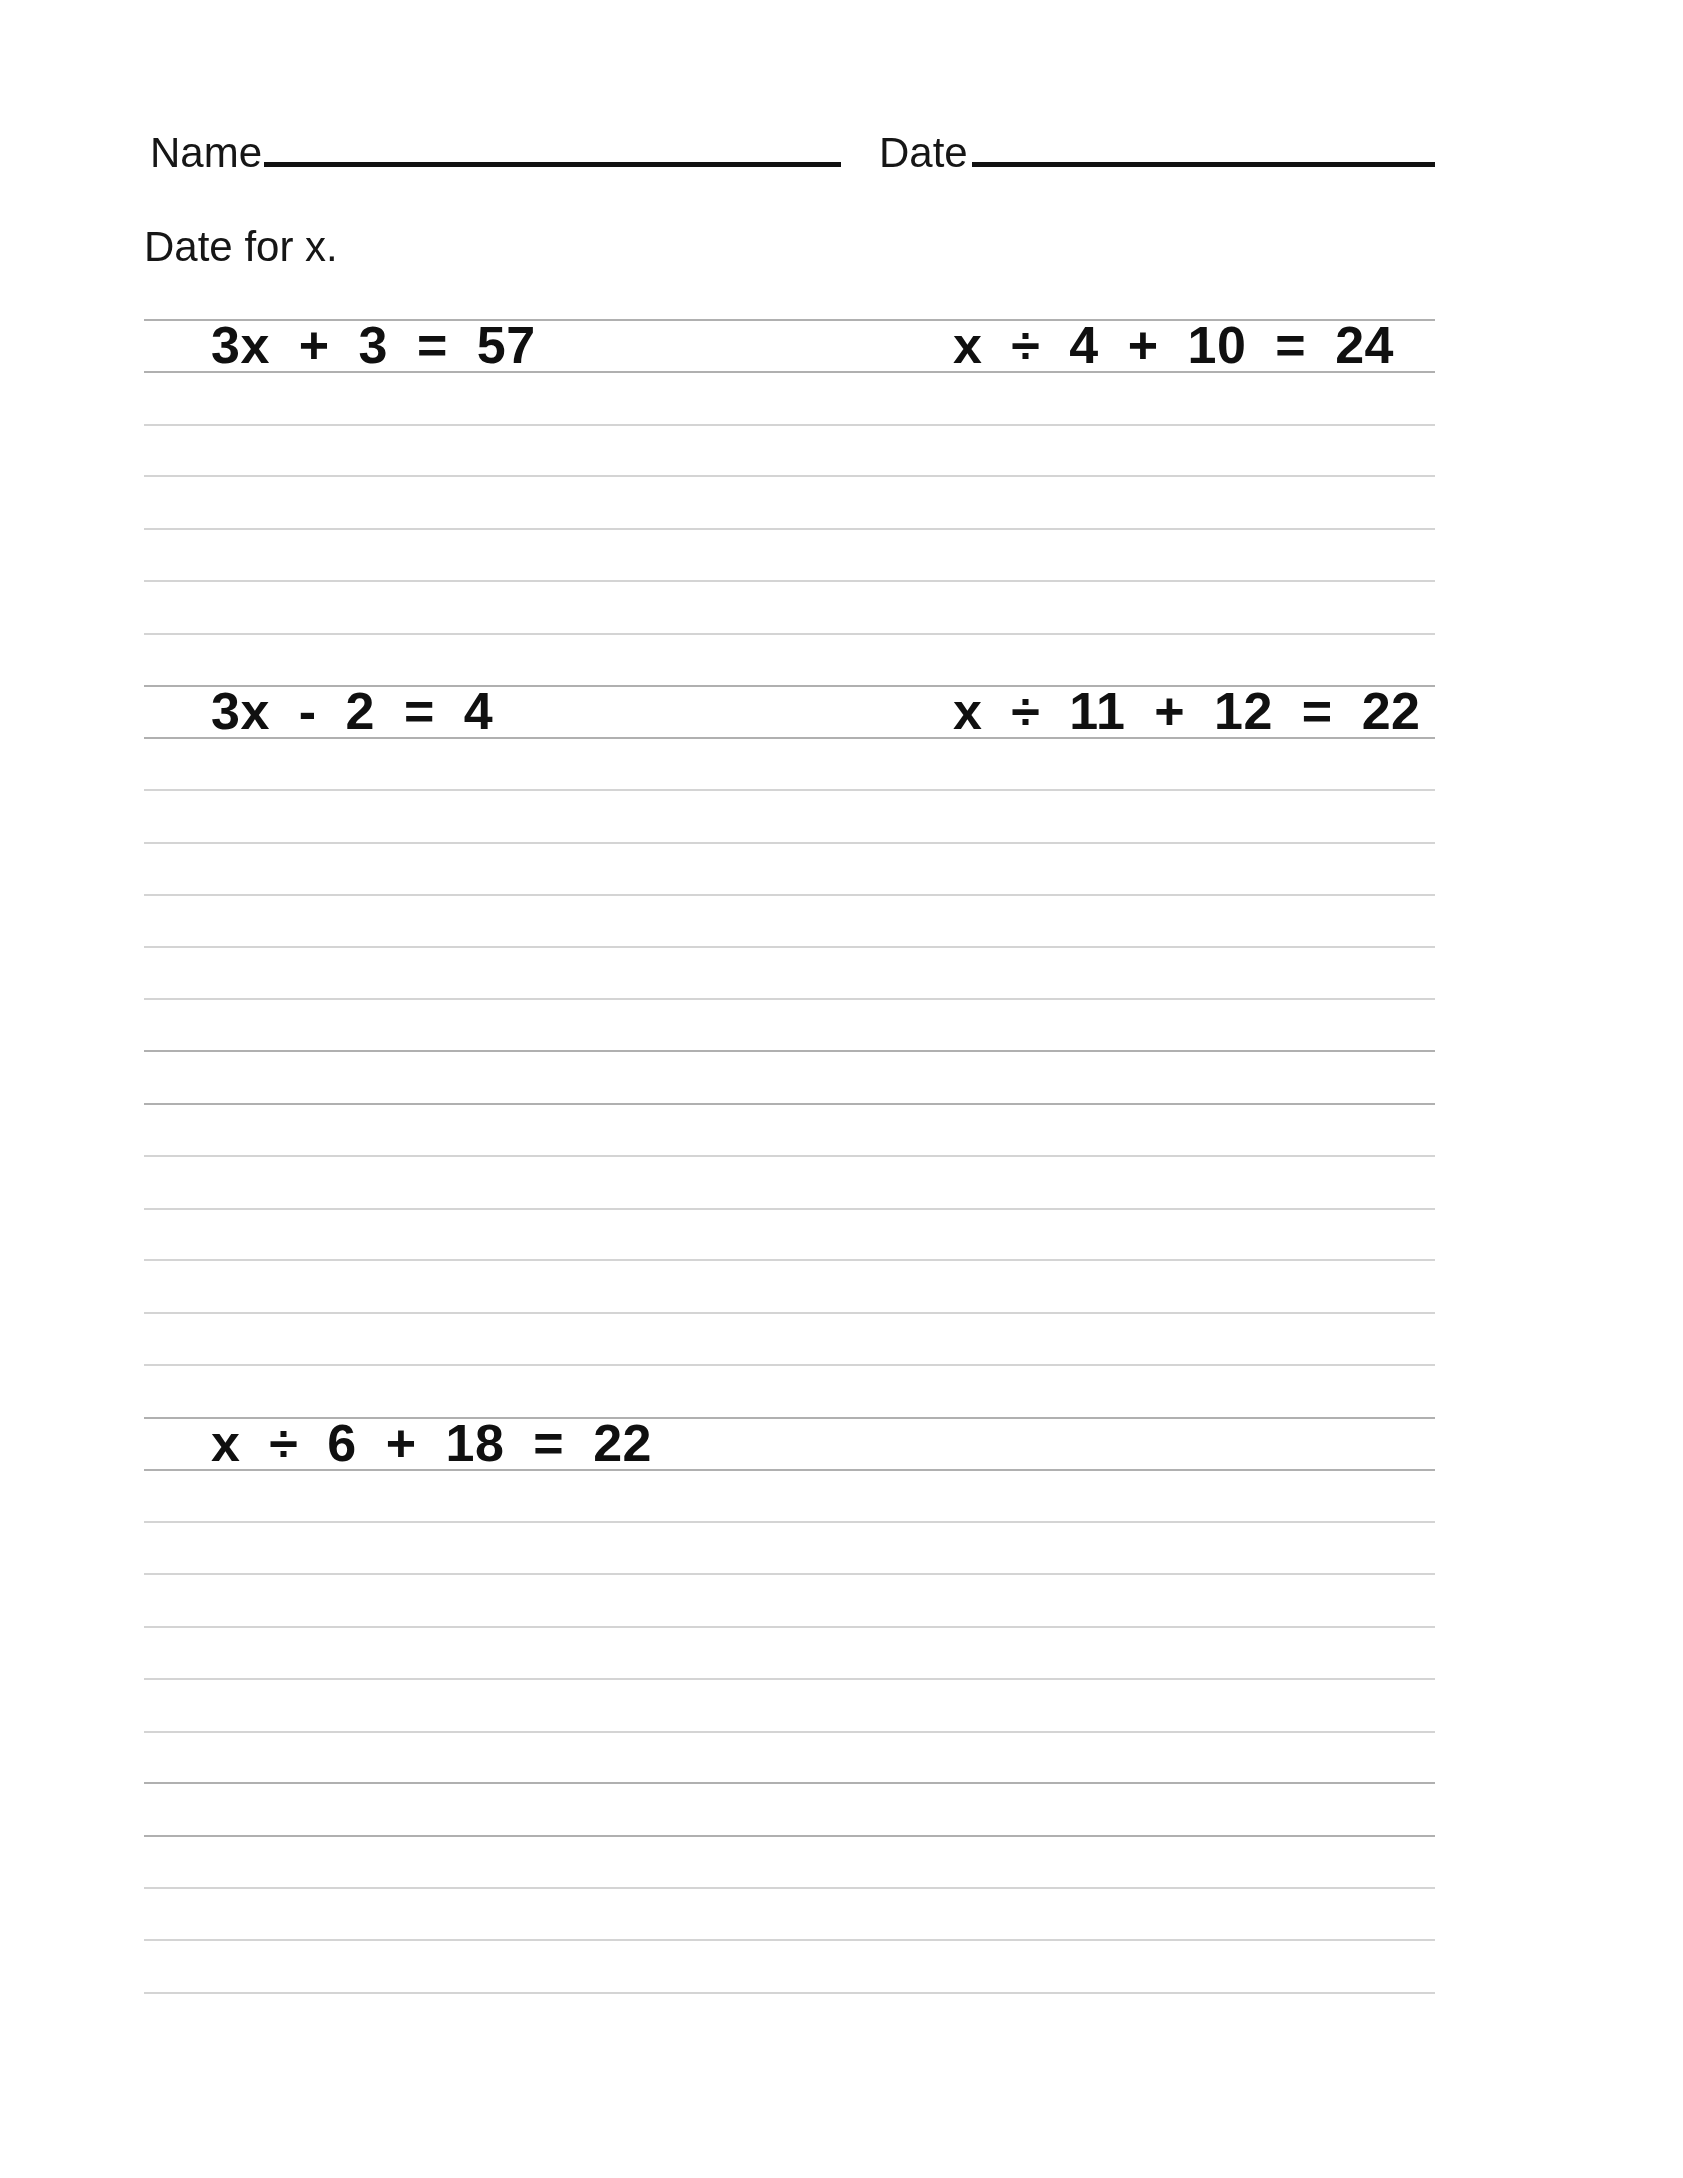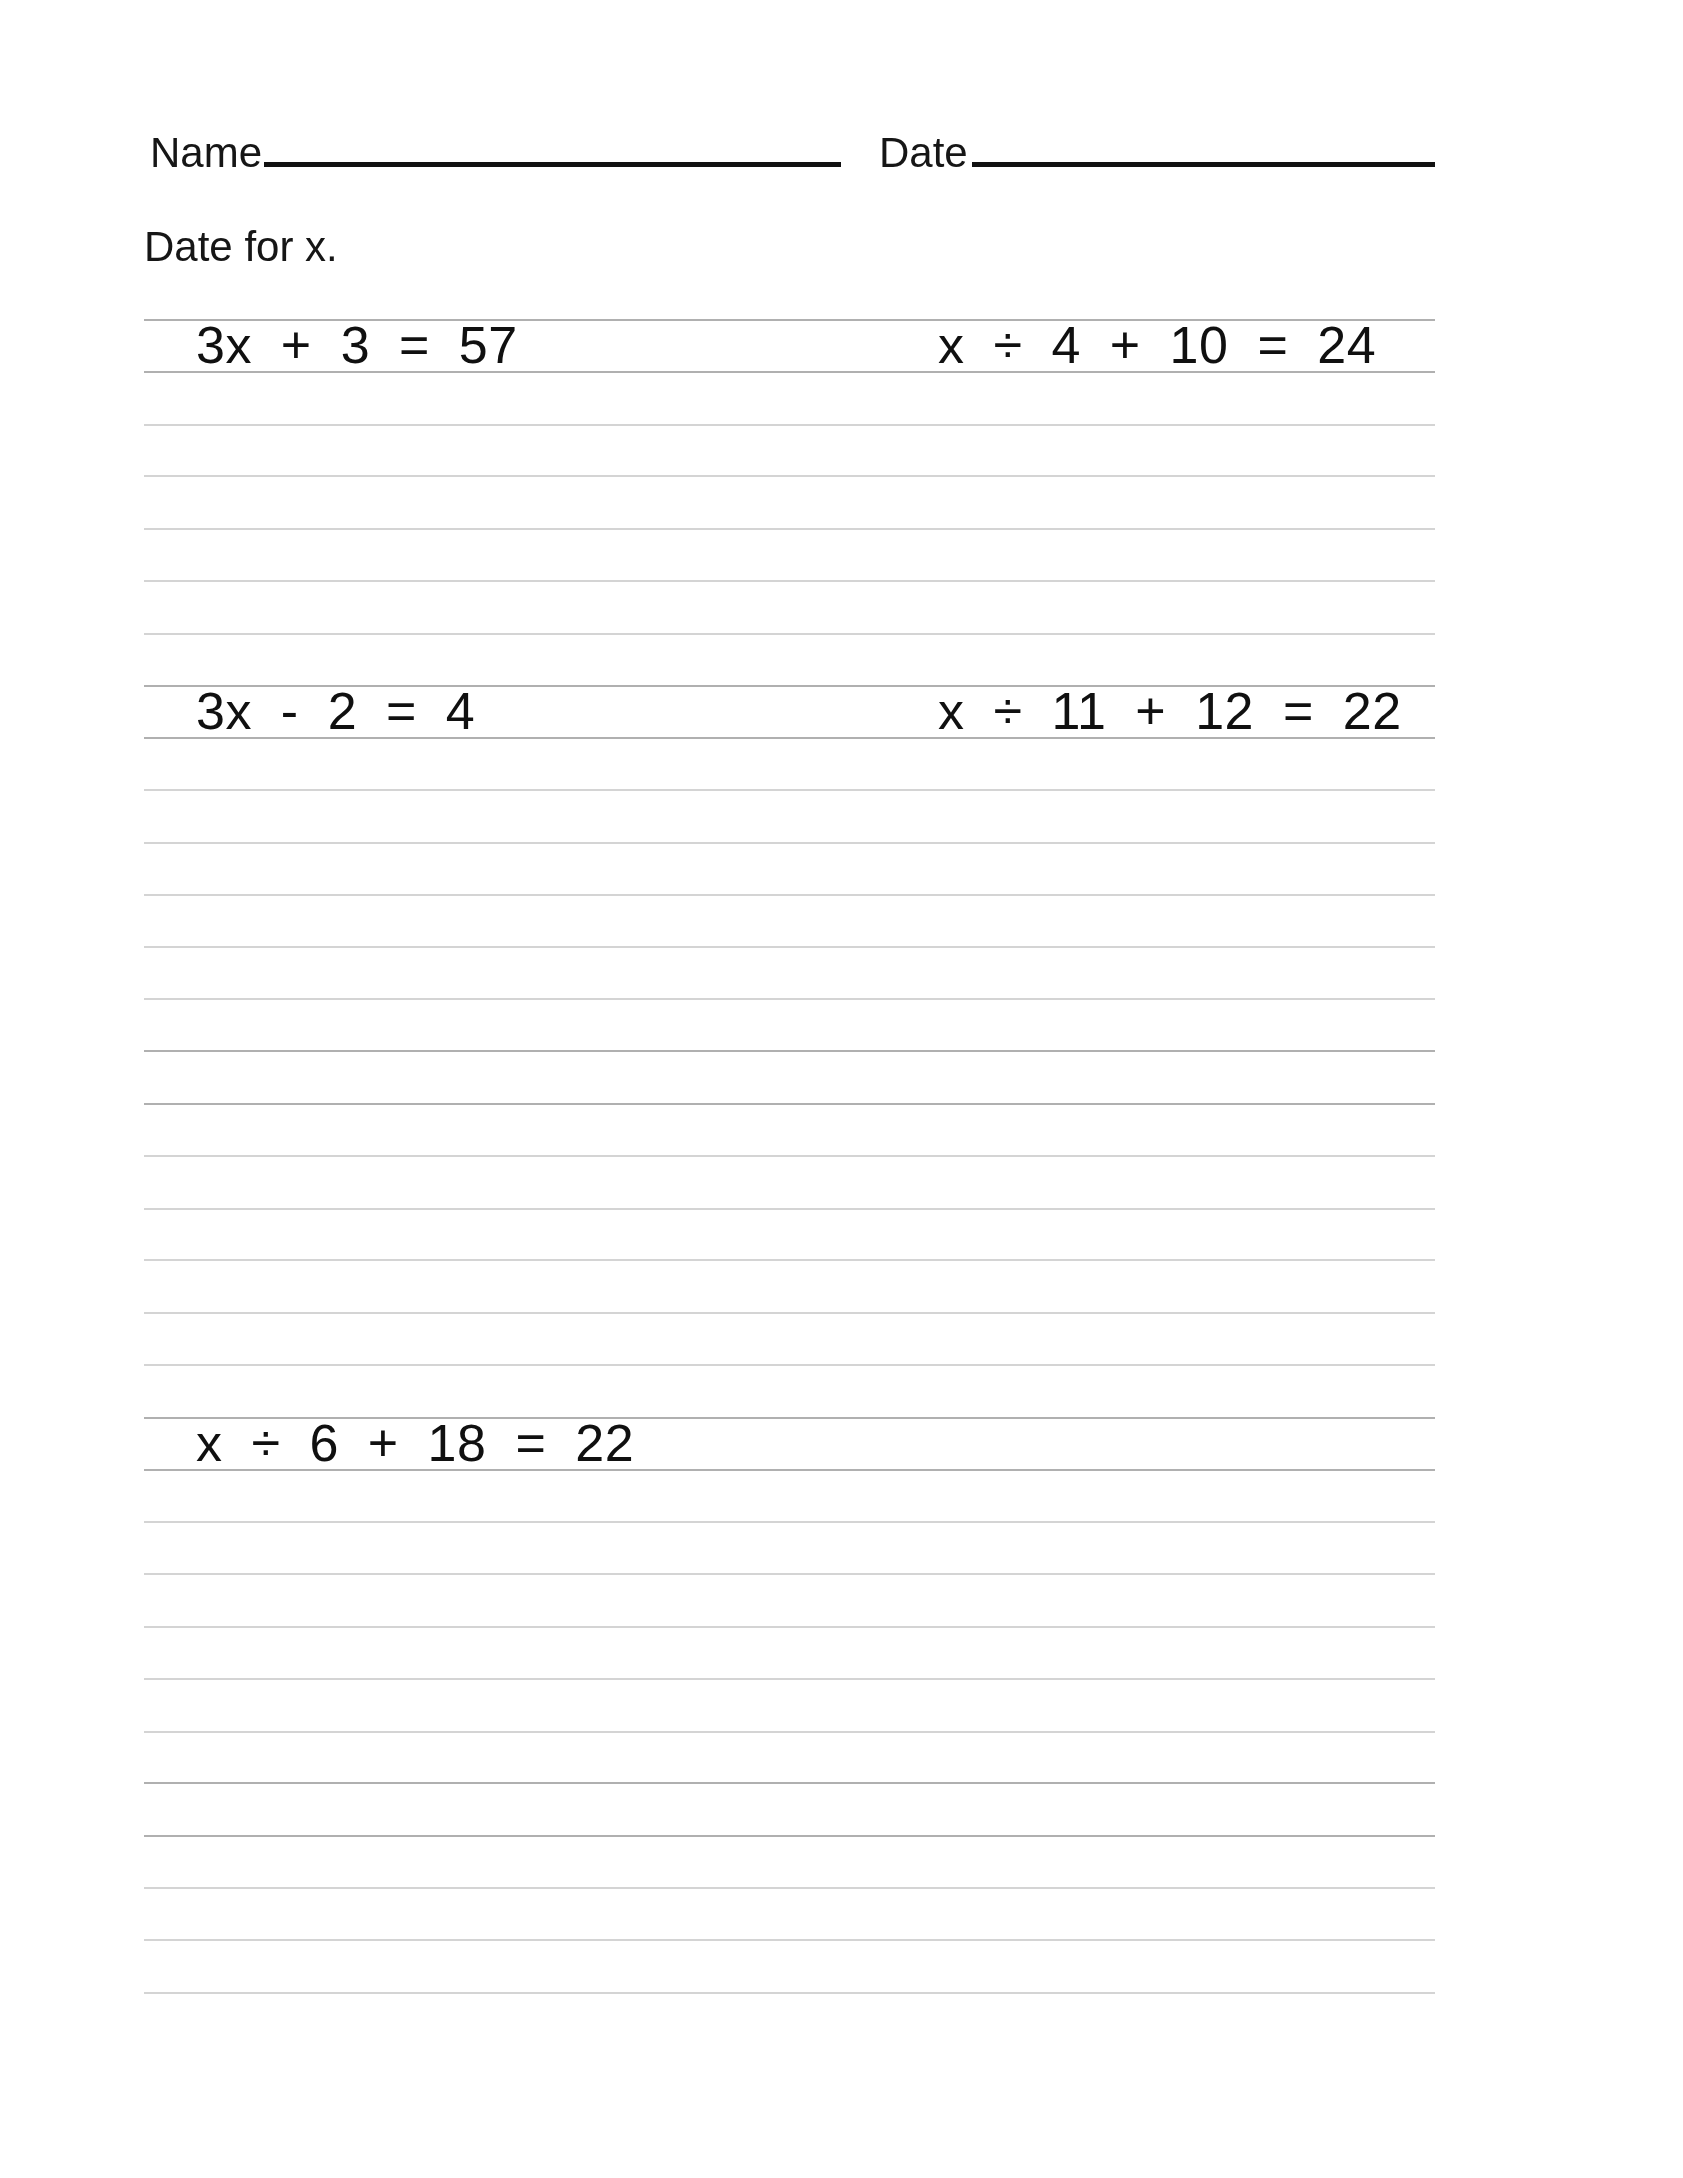--- a/index.html
+++ b/index.html
@@ -51,25 +51,26 @@
     position: absolute;
     left: 0;
     width: 1683px;
     height: 51px;
   }
   .equation {
     position: absolute;
     top: 0;
     font-size: 52px;
     line-height: 51px;
-    font-weight: 400;
+    font-weight: 700;
     color: #101010;
     white-space: nowrap;
     word-spacing: 14px;
     letter-spacing: 0.5px;
+    margin-left: 15px;
   }
   .equation.left-col  { left: 196px; }
   .equation.right-col { left: 938px; }
 </style>
 </head>
 <body>
 
 <div class="page">
 
   <span class="hdr-label" style="left:150px; top:131px;">Name</span>

